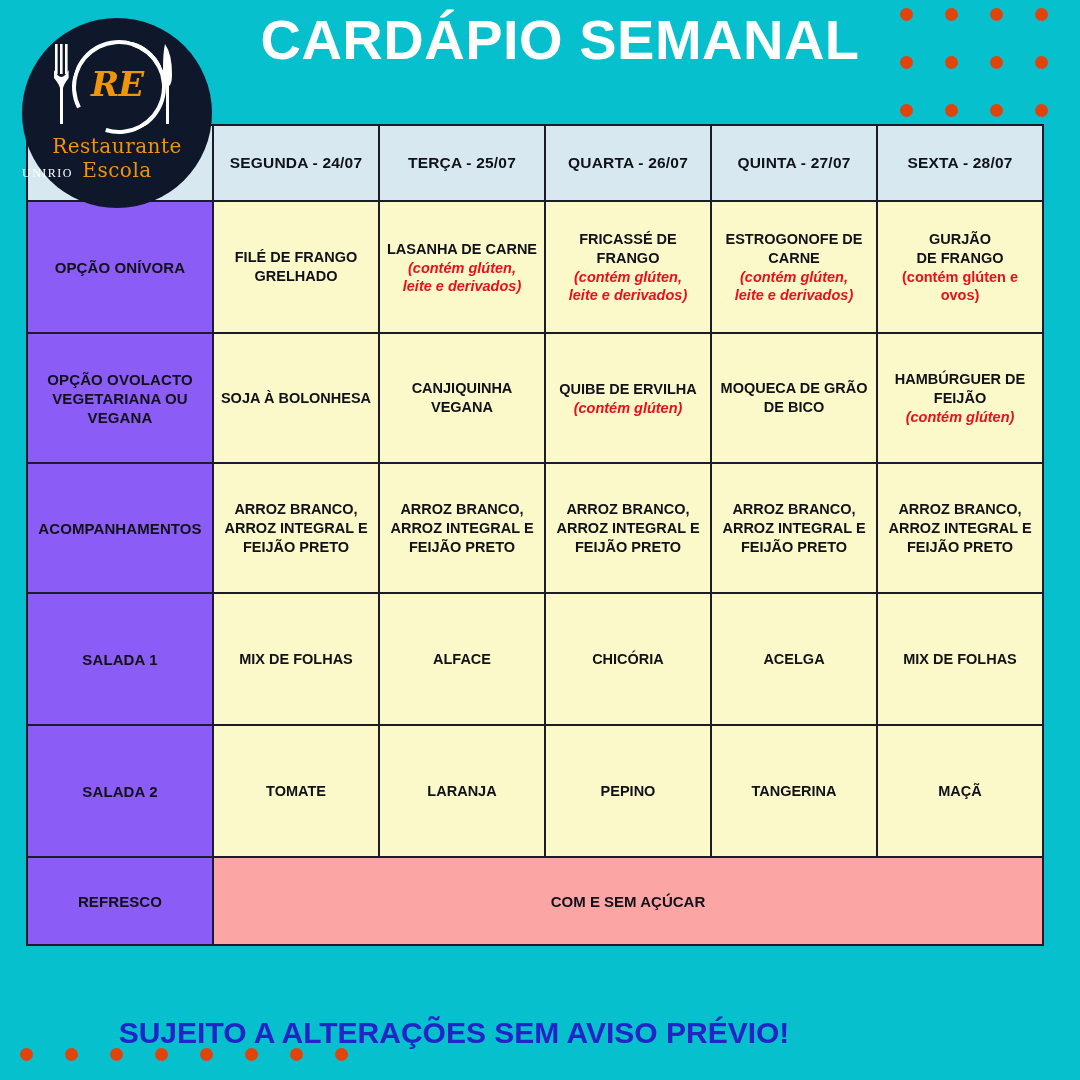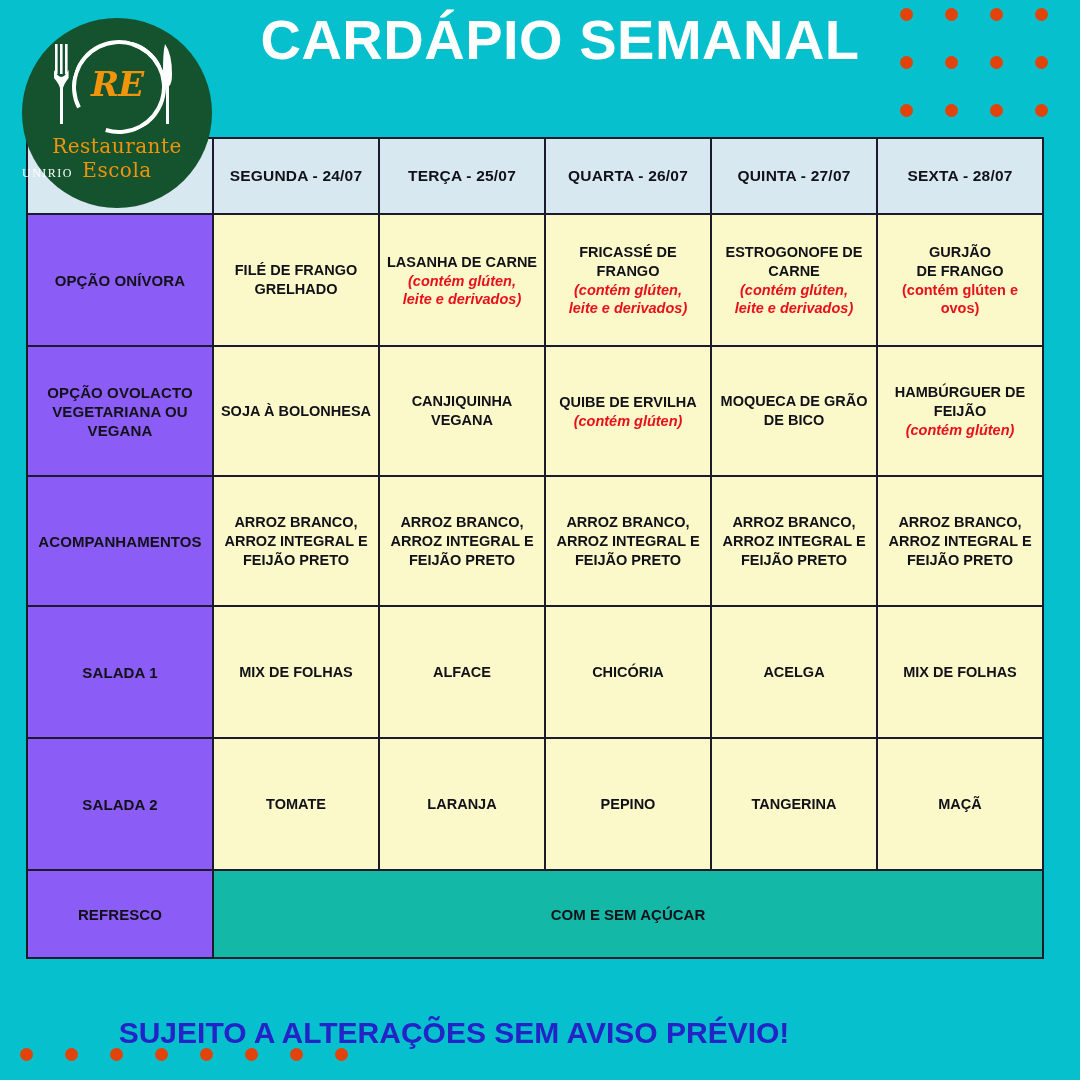--- a/index.html
+++ b/index.html
@@ -43,21 +43,21 @@
   }
   #dots-top-right { position: absolute; left: 900px; top: 8px; width: 180px; height: 115px; }
   #dots-bottom-left { position: absolute; left: 20px; top: 1048px; width: 340px; height: 20px; }
 
   
   #logo {
     position: absolute;
     left: 22px; top: 18px;
     width: 190px; height: 190px;
     border-radius: 50%;
-    background: #14532d;
+    background: #0f172a;
     z-index: 20;
   }
   #logo .plate-ring {
     position: absolute;
     left: 50px; top: 22px;
     width: 86px; height: 86px;
     border-radius: 50%;
     border: 4px solid #FFFFFF;
     border-top-color: transparent;
     border-left-color: transparent;
@@ -104,21 +104,21 @@
     text-align: left;
     color: #FFFFFF;
     font-size: 12px;
     font-family: "Liberation Serif", serif;
     letter-spacing: 1.5px;
   }
 
   
   #menu-table {
     position: absolute;
-    left: 26px; top: 137px;
+    left: 26px; top: 124px;
     width: 1017px;
     border-collapse: collapse;
     table-layout: fixed;
   }
   #menu-table td, #menu-table th {
     border: 2px solid #1B1B2B;
     text-align: center;
     vertical-align: middle;
     padding: 4px 5px;
     font-weight: bold;
@@ -163,21 +163,21 @@
 
   tr.r-onivora td { height: 122px; }
   tr.r-vegetariana td { height: 120px; }
   tr.r-guarnicao td { height: 120px; }
   tr.r-acompanhamentos td { height: 120px; margin-top: 36px; }
   tr.r-salada1 td { height: 122px; }
   tr.r-salada2 td { height: 122px; }
   tr.r-refresco td { height: 78px; }
 
   td.refresco-cell {
-    background: #14b8a6;
+    background: #fca5a5;
     font-size: 15px;
     font-weight: bold;
   }
 
   
   #footer-note {
     position: absolute;
     left: 42px; top: 1016px;
     width: 824px;
     text-align: center;

